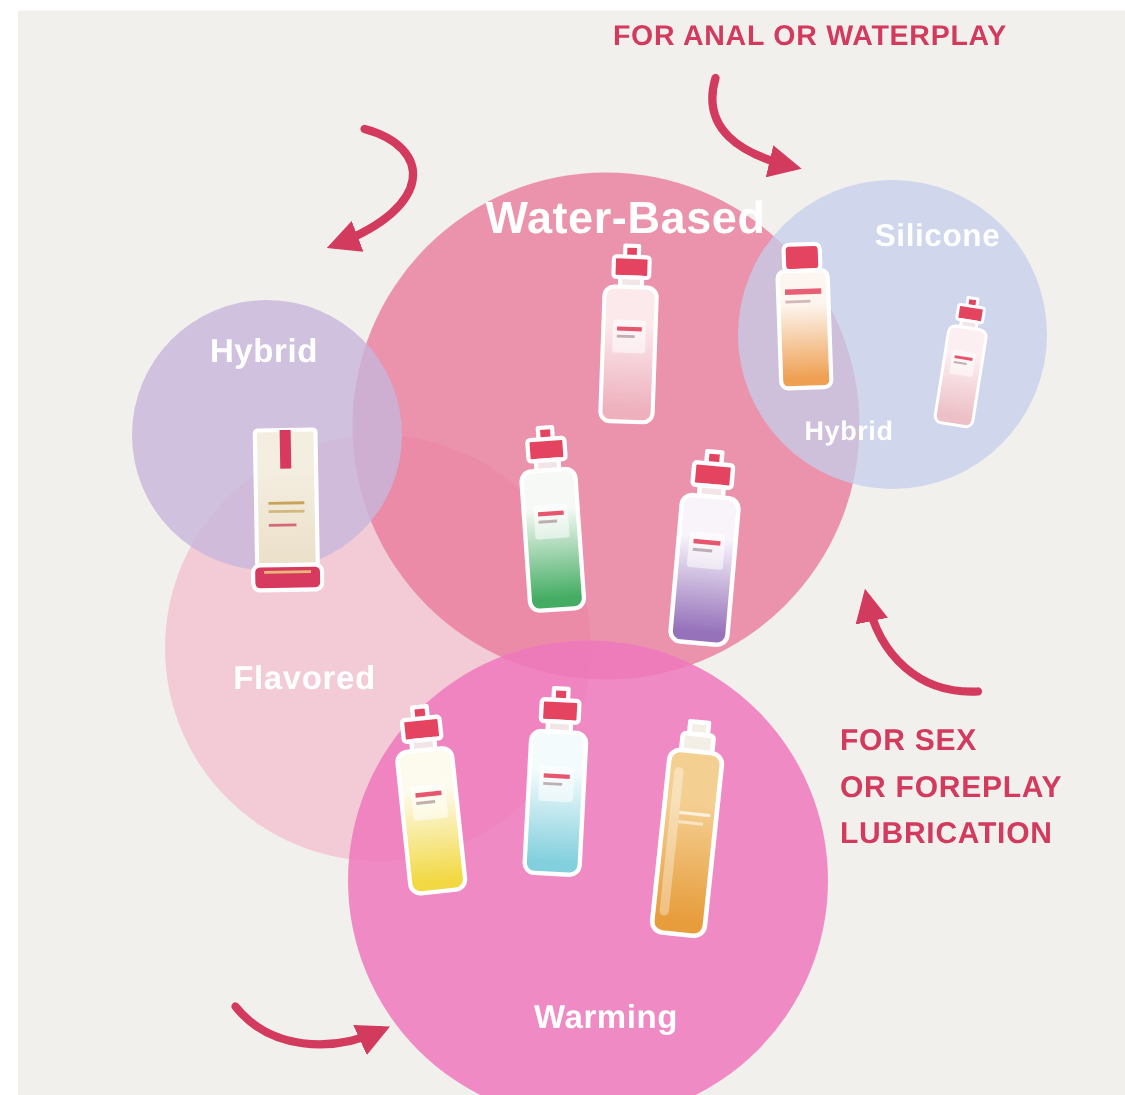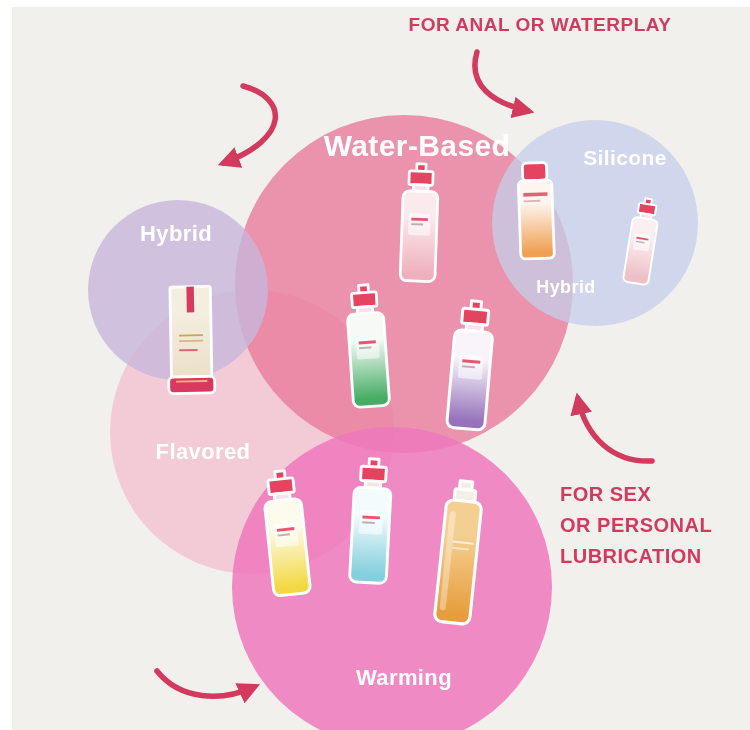--- a/index.html
+++ b/index.html
@@ -249,19 +249,19 @@
   <div class="vlabel l-hybrid">Hybrid</div>
   <div class="vlabel l-creamy">Hybrid</div>
   <div class="vlabel l-flavored">Flavored</div>
   <div class="vlabel l-warming">Warming</div>
 
   <div class="note n-anal">
     <div>FOR ANAL OR WATERPLAY</div>
   </div>
   <div class="note n-sex">
     <div>FOR SEX</div>
-    <div>OR PERSONAL</div>
+    <div>OR FOREPLAY</div>
     <div>LUBRICATION</div>
   </div>
 
   <div class="frame-left"></div>
   <div class="frame-top"></div>
 </div>
 
 </body></html>

